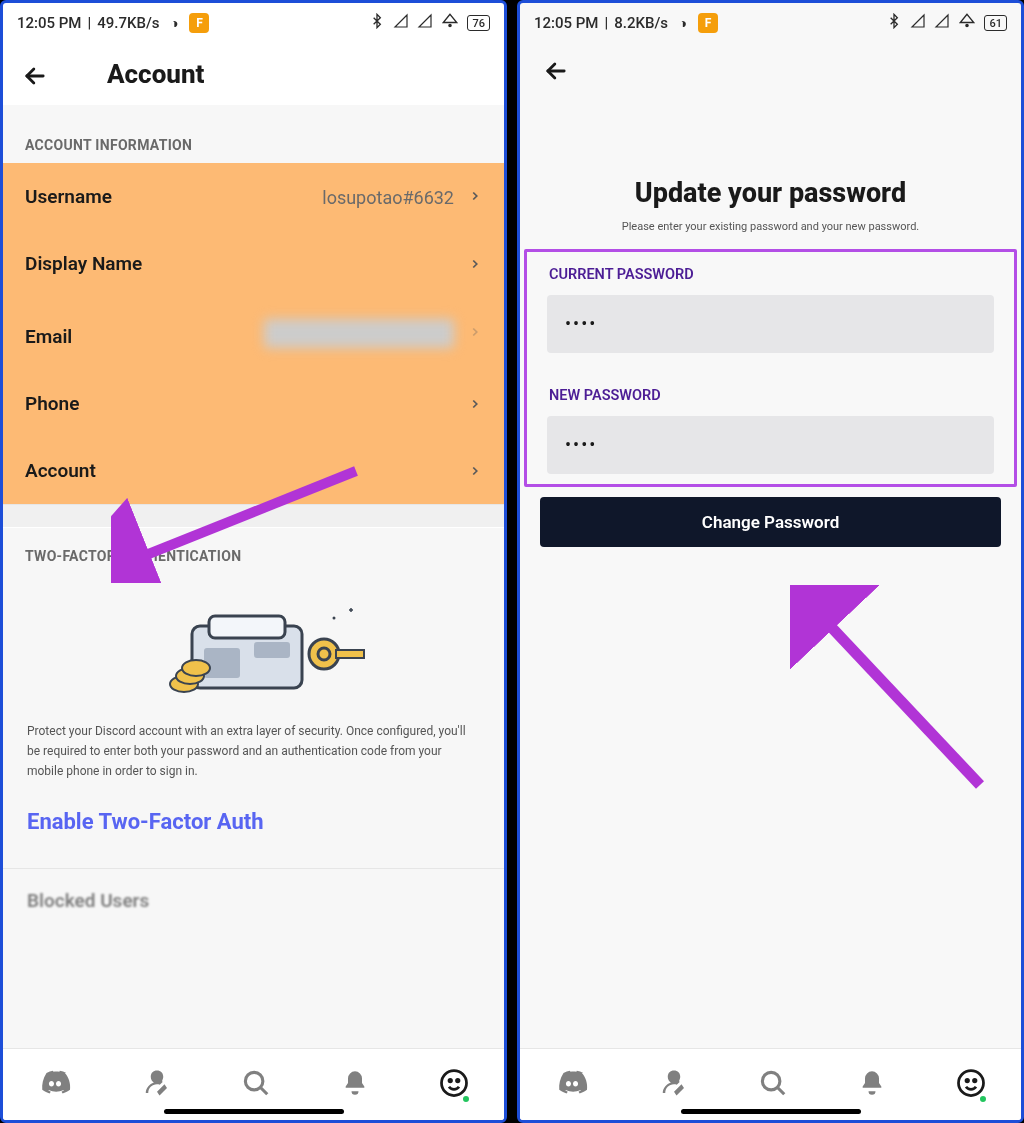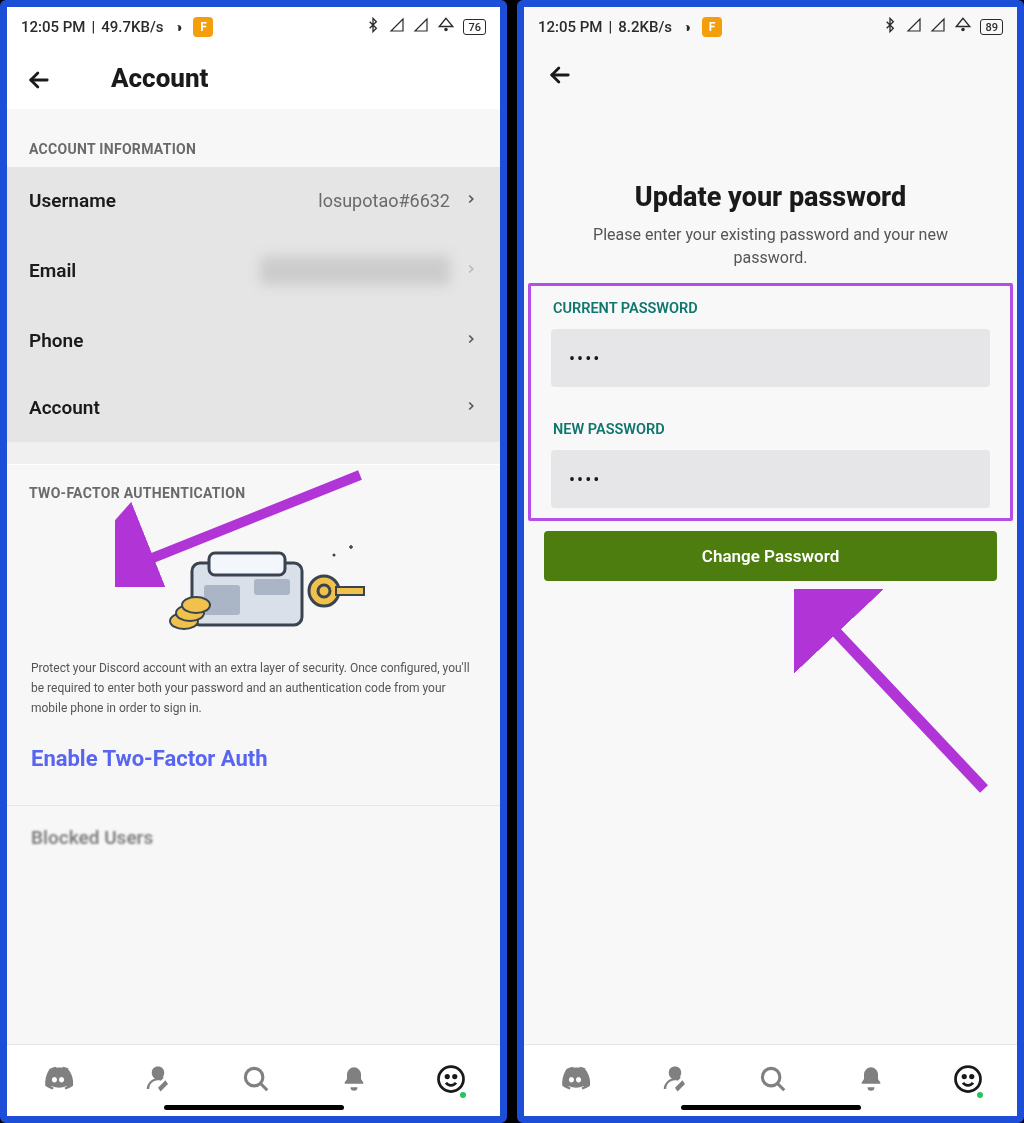--- a/index.html
+++ b/index.html
@@ -8,21 +8,21 @@
     height: 1123px;
     background: #000;
     display: flex;
     gap: 10px;
     overflow: hidden;
   }
   .phone {
     width: 507px;
     height: 1123px;
     background: #fff;
-    border: 7px solid #1d4ed8;
+    border: 3px solid #1d4ed8;
     border-radius: 6px;
     position: relative;
     display: flex;
     flex-direction: column;
     overflow: hidden;
   }
   .phone.right { background: #f8f8f8; }
   
   .status-bar {
     display: flex;
@@ -69,24 +69,24 @@
     font-size: 14px;
     letter-spacing: .3px;
     color: #6a6a6a;
     font-weight: 700;
     padding: 32px 22px 10px;
     background: #f7f7f7;
   }
 
   .row {
     display: flex;
-    align-items: center;
+    align-items: flex-end;
     justify-content: space-between;
     padding: 22px 22px;
-    background: #e5e5e5;
+    background: #fdba74;
   }
   .row .label {
     font-size: 19px;
     font-weight: 600;
     color: #1a1a1a;
   }
   .row .value {
     font-size: 18px;
     color: #6a6a6a;
   }
@@ -149,53 +149,53 @@
   }
   .pw-title {
     font-size: 27px;
     font-weight: 800;
     color: #1a1a1a;
     text-align: center;
     margin-top: 88px;
     padding: 0 20px;
   }
   .pw-sub {
-    font-size: 16px;
+    font-size: 11px;
     color: #555;
     text-align: center;
     padding: 10px 40px 14px;
     line-height: 1.45;
   }
   .highlight-box {
     border: 3px solid #b34ee6;
     margin: 0 4px;
     border-radius: 2px;
     padding: 6px 0 10px;
   }
   .input-label {
     font-size: 14.5px;
     font-weight: 600;
-    color:#0f766e;
+    color:#4c1d95;
     padding: 8px 22px 12px;
   }
   .input-field {
     margin: 0 20px;
     background: #e6e6e8;
     border-radius: 4px;
     height: 58px;
     display: flex;
     align-items: center;
     padding: 0 18px;
     font-size: 18px;
     letter-spacing: 2px;
     color:#1a1a1a;
   }
   .change-btn {
     margin: 10px 20px 0;
-    background: #4d7c0f;
+    background: #0f172a;
     color:#fff;
     border-radius: 4px;
     height: 50px;
     display:flex;
     align-items:center;
     justify-content:center;
     font-size:17px;
     font-weight:600;
   }
 
@@ -275,20 +275,28 @@
       <span style="display:flex;align-items:center;">
         <span class="value">losupotao#6632</span>
         <span class="chev">
           <svg width="14" height="14" viewBox="0 0 24 24" fill="none" stroke="currentColor" stroke-width="3">
               <path d="M9 18l6-6-6-6"></path>
             </svg>
         </span>
       </span>
     </div>
 
+    <div class="row">
+      <span class="label">Display Name</span>
+      <span class="chev">
+        <svg width="14" height="14" viewBox="0 0 24 24" fill="none" stroke="currentColor" stroke-width="3">
+            <path d="M9 18l6-6-6-6"></path>
+          </svg>
+      </span>
+    </div>
 
     <div class="row">
       <span class="label">Email</span>
       <span style="display:flex;align-items:center;">
         <span class="blurred-email">redacted@email</span>
         <span class="chev" style="opacity:.3">
           <svg width="14" height="14" viewBox="0 0 24 24" fill="none" stroke="currentColor" stroke-width="3">
               <path d="M9 18l6-6-6-6"></path>
             </svg>
         </span>
@@ -410,21 +418,21 @@
         <svg width="16" height="16" viewBox="0 0 24 24" fill="none" stroke="#2b2b2b" stroke-width="1.8">
             <path d="M3 21 L21 3 L21 21 Z"></path>
           </svg>
       </span>
       <span>
         <svg width="18" height="18" viewBox="0 0 24 24" fill="none" stroke="#2b2b2b" stroke-width="1.8">
             <path d="M12 3 L3 14 h18 Z"></path>
             <circle cx="12" cy="18" r="1.5" fill="#2b2b2b"></circle>
           </svg>
       </span>
-      <span class="battery-box">89</span>
+      <span class="battery-box">61</span>
     </div>
   </div>
 
   <div class="pw-header">
     <span>
       <svg width="28" height="28" viewBox="0 0 24 24" fill="none" stroke="#1a1a1a" stroke-width="2.4" stroke-linecap="round" stroke-linejoin="round">
           <path d="M19 12H5"></path>
           <path d="M11 18l-6-6 6-6"></path>
         </svg>
     </span>

